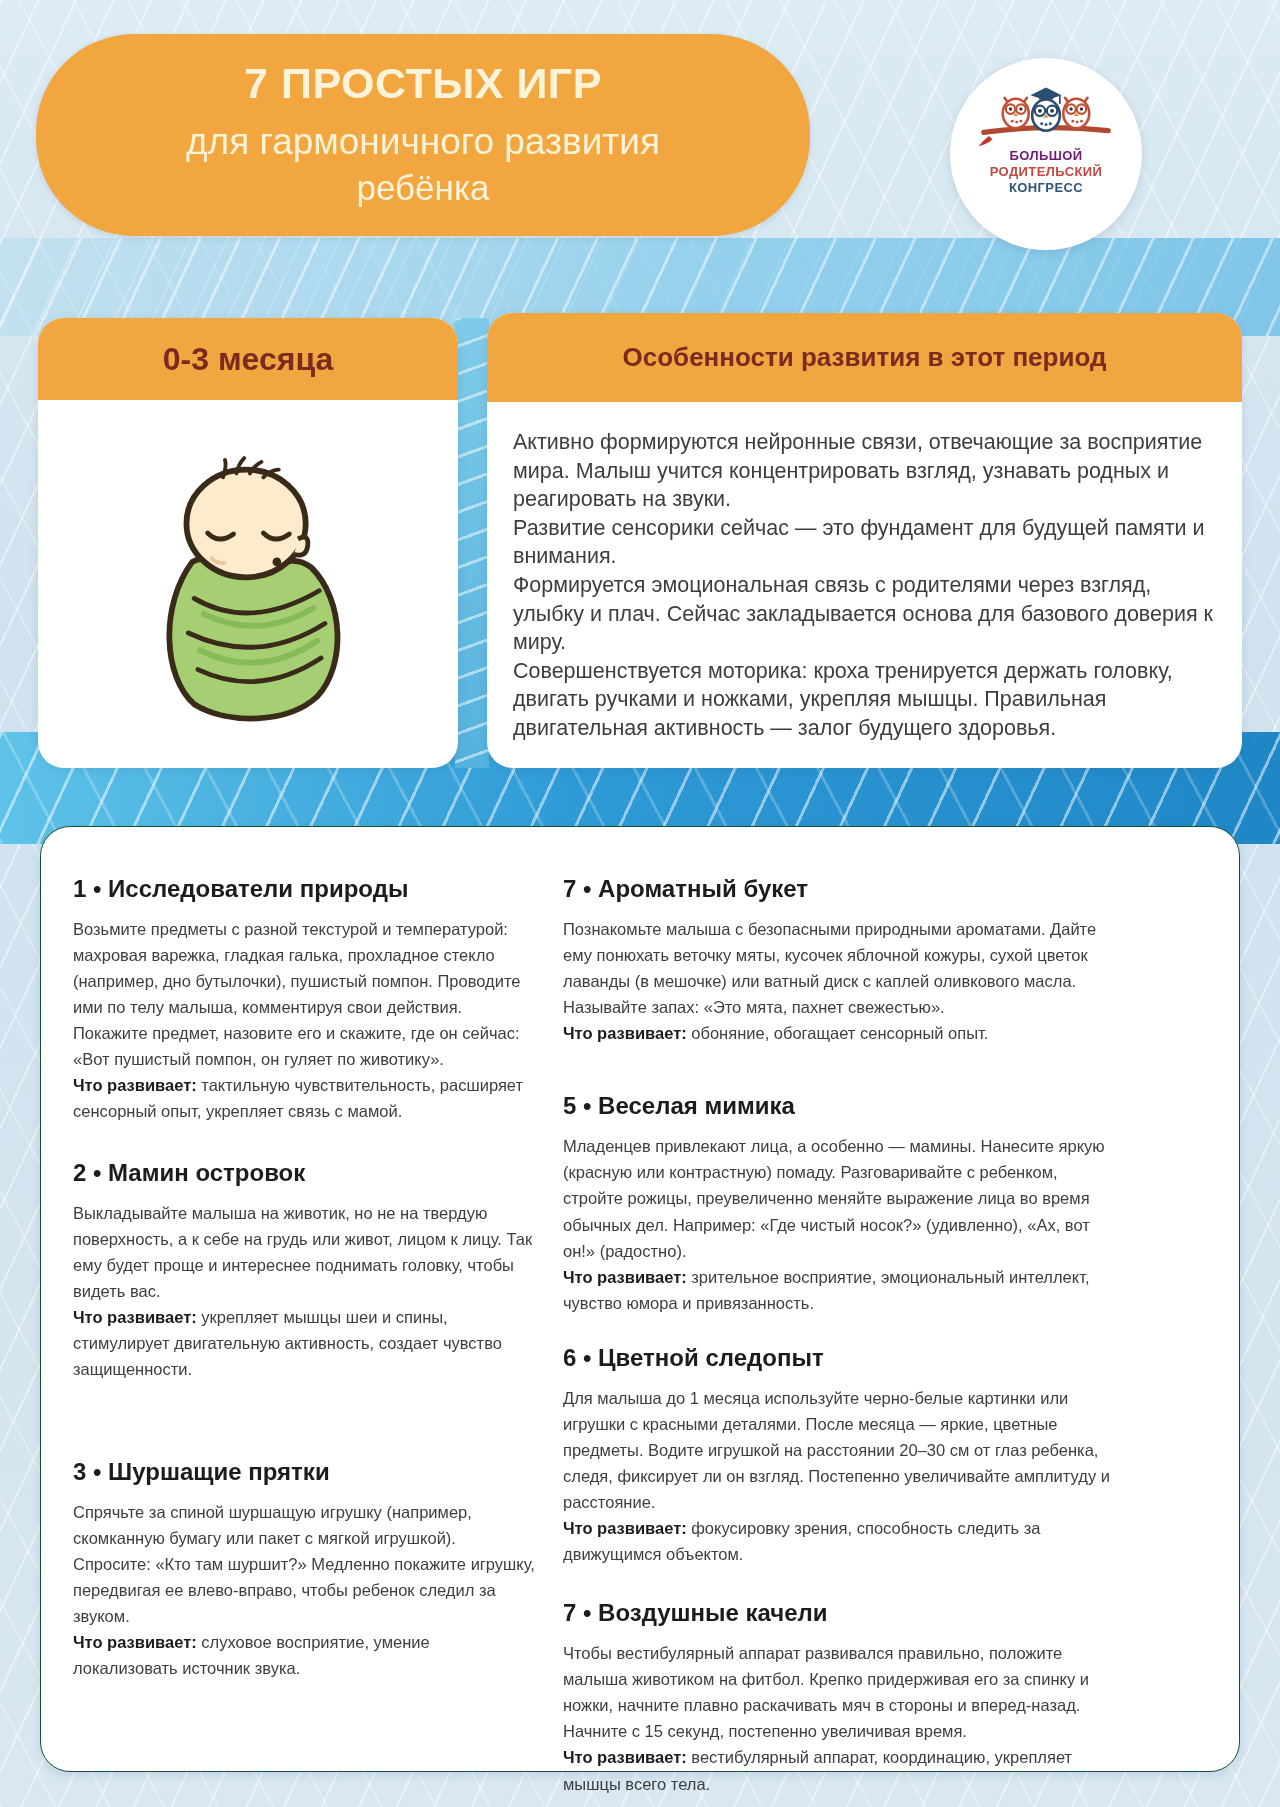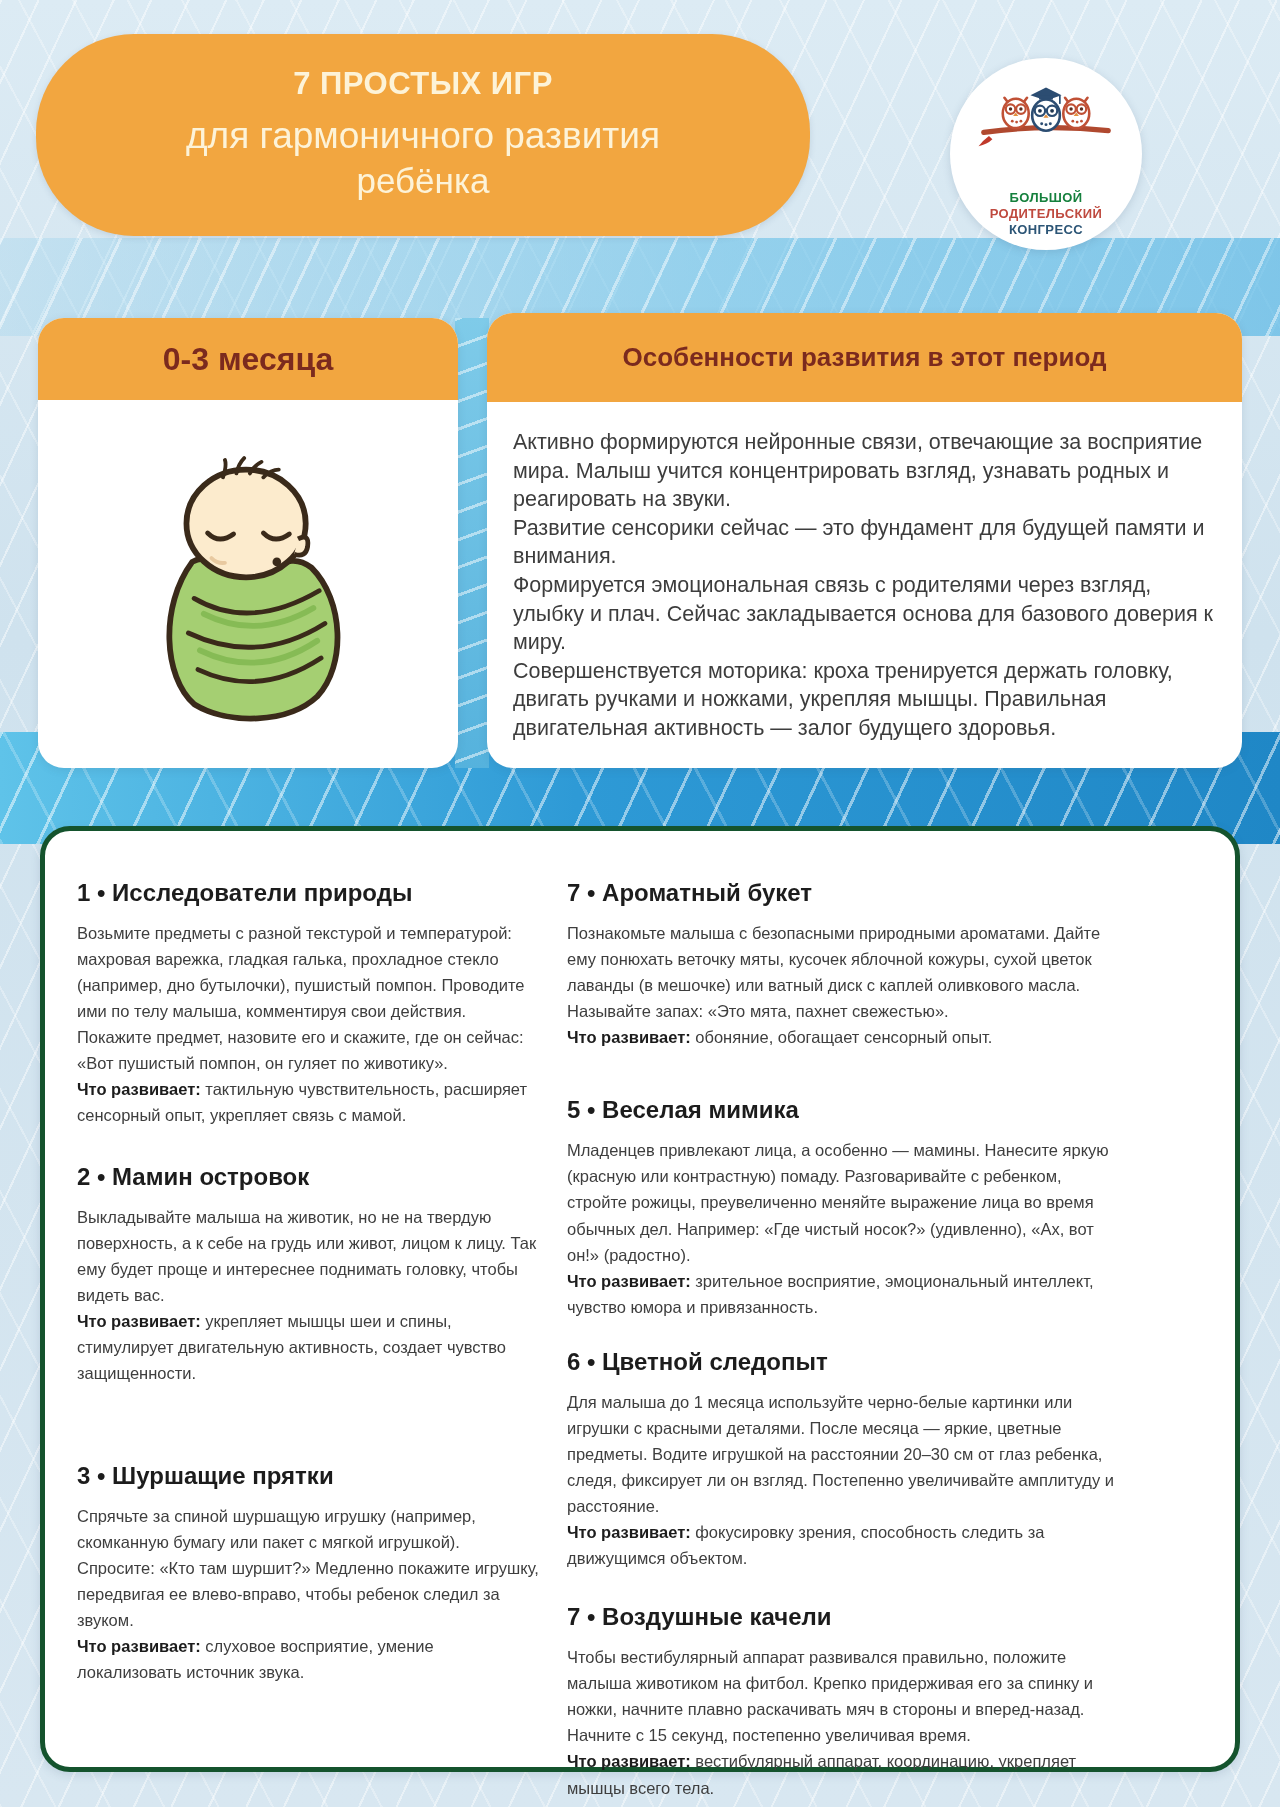--- a/index.html
+++ b/index.html
@@ -35,51 +35,51 @@
       repeating-linear-gradient(160deg, rgba(255,255,255,.5) 0 3px, transparent 3px 26px),
       linear-gradient(180deg,#7fcbe9,#55b2dd);
   }
   
   .header-pill{
     position:absolute;left:36px;top:34px;width:774px;height:202px;
     background:#f2a640;border-radius:98px;
     display:flex;flex-direction:column;align-items:center;justify-content:center;
     color:#fdf3d8;text-align:center;box-shadow:0 2px 6px rgba(60,90,120,.15);
   }
-  .header-pill .t1{font-size:31px;font-weight:bold;letter-spacing:.5px;margin:0 0 10px;}
+  .header-pill .t1{font-size:43px;font-weight:bold;letter-spacing:.5px;margin:0 0 10px;}
   .header-pill .t2{font-size:37px;font-weight:normal;line-height:1.28;margin:0;}
   .header-pill .t3{font-size:35px;font-weight:normal;line-height:1.28;margin:0;}
   
   .logo-circle{
     position:absolute;left:950px;top:58px;width:192px;height:192px;border-radius:50%;
     background:#ffffff;box-shadow:0 2px 8px rgba(60,90,120,.18);
     display:flex;flex-direction:column;align-items:center;justify-content:flex-start;
     padding-top:26px;box-sizing:border-box;text-align:center;
   }
   .logo-text{font-weight:bold;font-size:13px;line-height:1.22;letter-spacing:.4px;}
-  .logo-text .l1{color:#15803d;margin-top:42px;}
+  .logo-text .l1{color:#701a75;}
   .logo-text .l2{color:#bf4a3f;}
   .logo-text .l3{color:#2c5576;}
   
   .card{position:absolute;background:#fff;border-radius:26px;overflow:hidden;
         box-shadow:0 2px 8px rgba(60,90,120,.14);}
   .card-head{background:#f2a640;display:flex;align-items:center;justify-content:center;color:#7b2a1e;}
   .card-age{left:38px;top:318px;width:420px;height:450px;}
   .card-age .card-head{height:82px;}
   .age-title{font-size:32px;font-weight:bold;}
   .card-age .card-body{height:368px;display:flex;align-items:center;justify-content:center;}
   .card-feat{left:487px;top:313px;width:755px;height:455px;}
   .card-feat .card-head{height:89px;}
   .feat-title{font-size:26px;font-weight:bold;}
   .card-feat .card-body{padding:26px 26px 0 26px;}
   .card-feat p{margin:0;font-size:21.5px;line-height:1.33;color:#3d3d3d;}
   
   .big-card{
     position:absolute;left:40px;top:826px;width:1200px;height:946px;
-    background:#fff;border:5px solid #14532d;border-radius:30px;box-sizing:border-box;
+    background:#fff;border:1px solid #14532d;border-radius:30px;box-sizing:border-box;
     box-shadow:0 3px 10px rgba(60,90,120,.15);
   }
   .cols{display:flex;padding:48px 40px 0 32px;gap:28px;}
   .col-left{width:462px;flex:none;}
   .col-right{width:548px;flex:none;}
   .game h3{font-size:24px;font-weight:bold;color:#1c1c1c;margin:0 0 13px;}
   .game p{font-size:16.5px;line-height:1.58;color:#3e3e3e;margin:0;}
   .game .develops b{color:#1c1c1c;}
   .col-left .game.g2{margin-top:34px;}
   .col-left .game.g3{margin-top:76px;}

